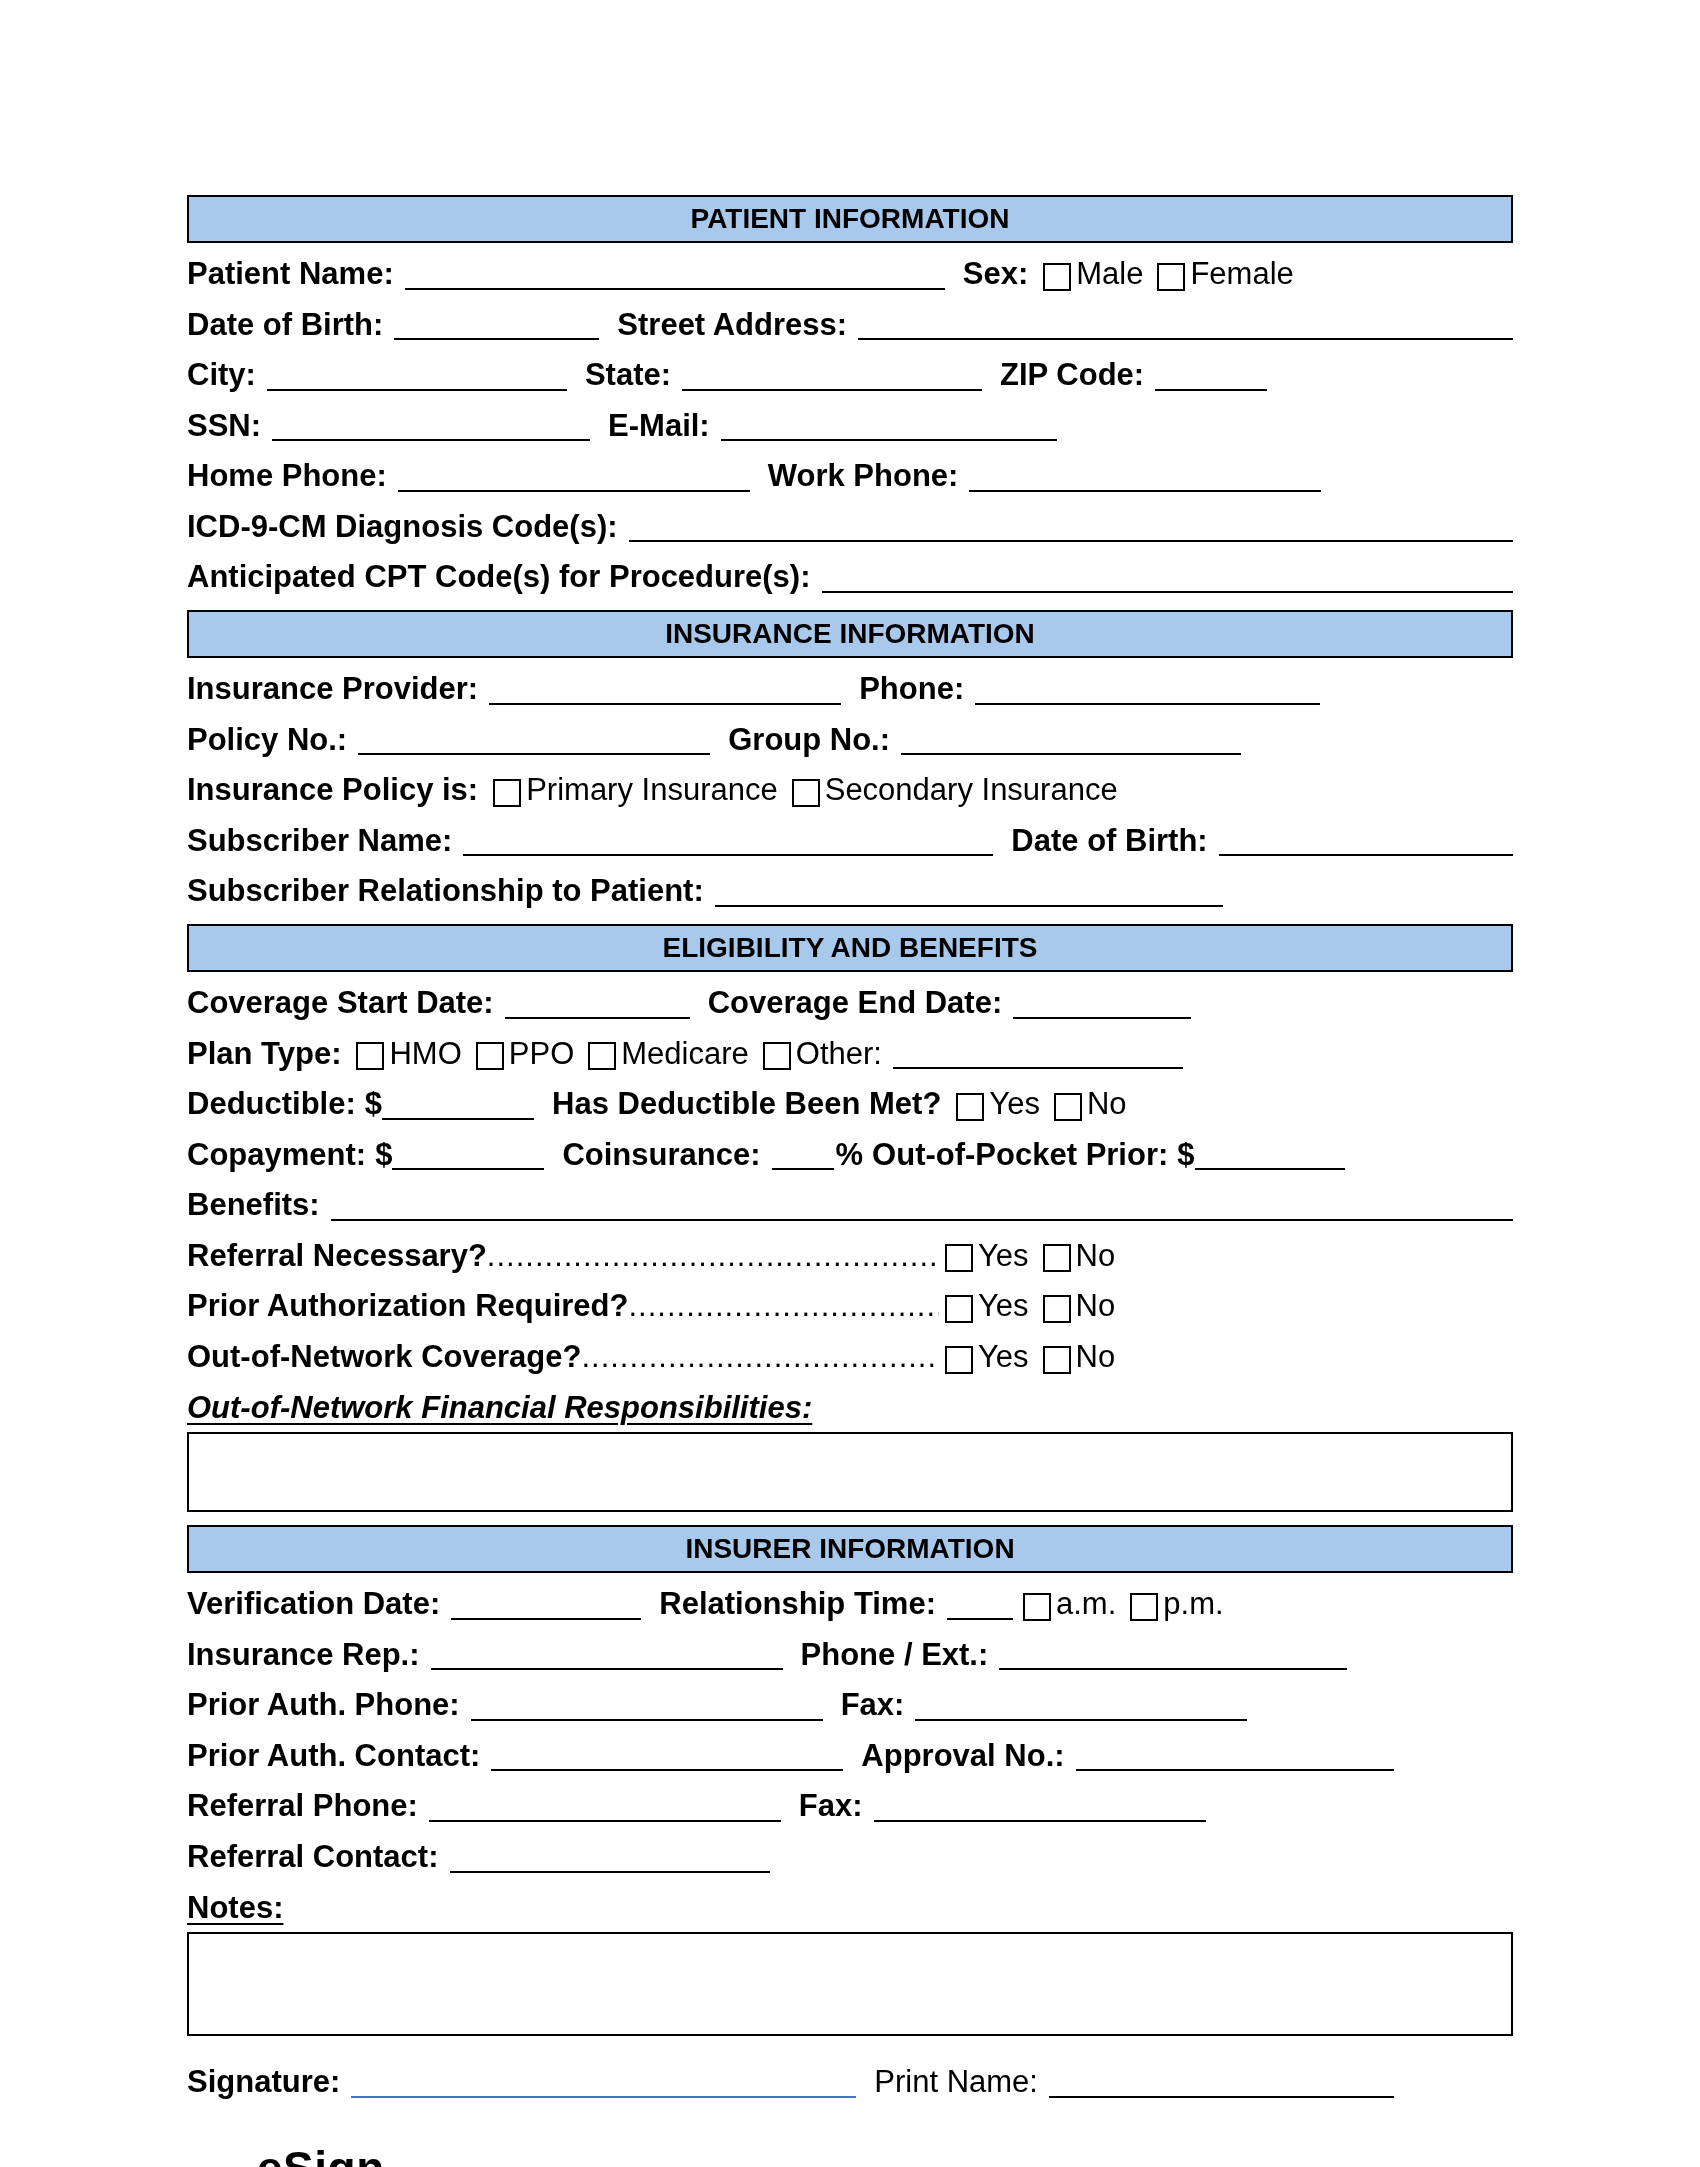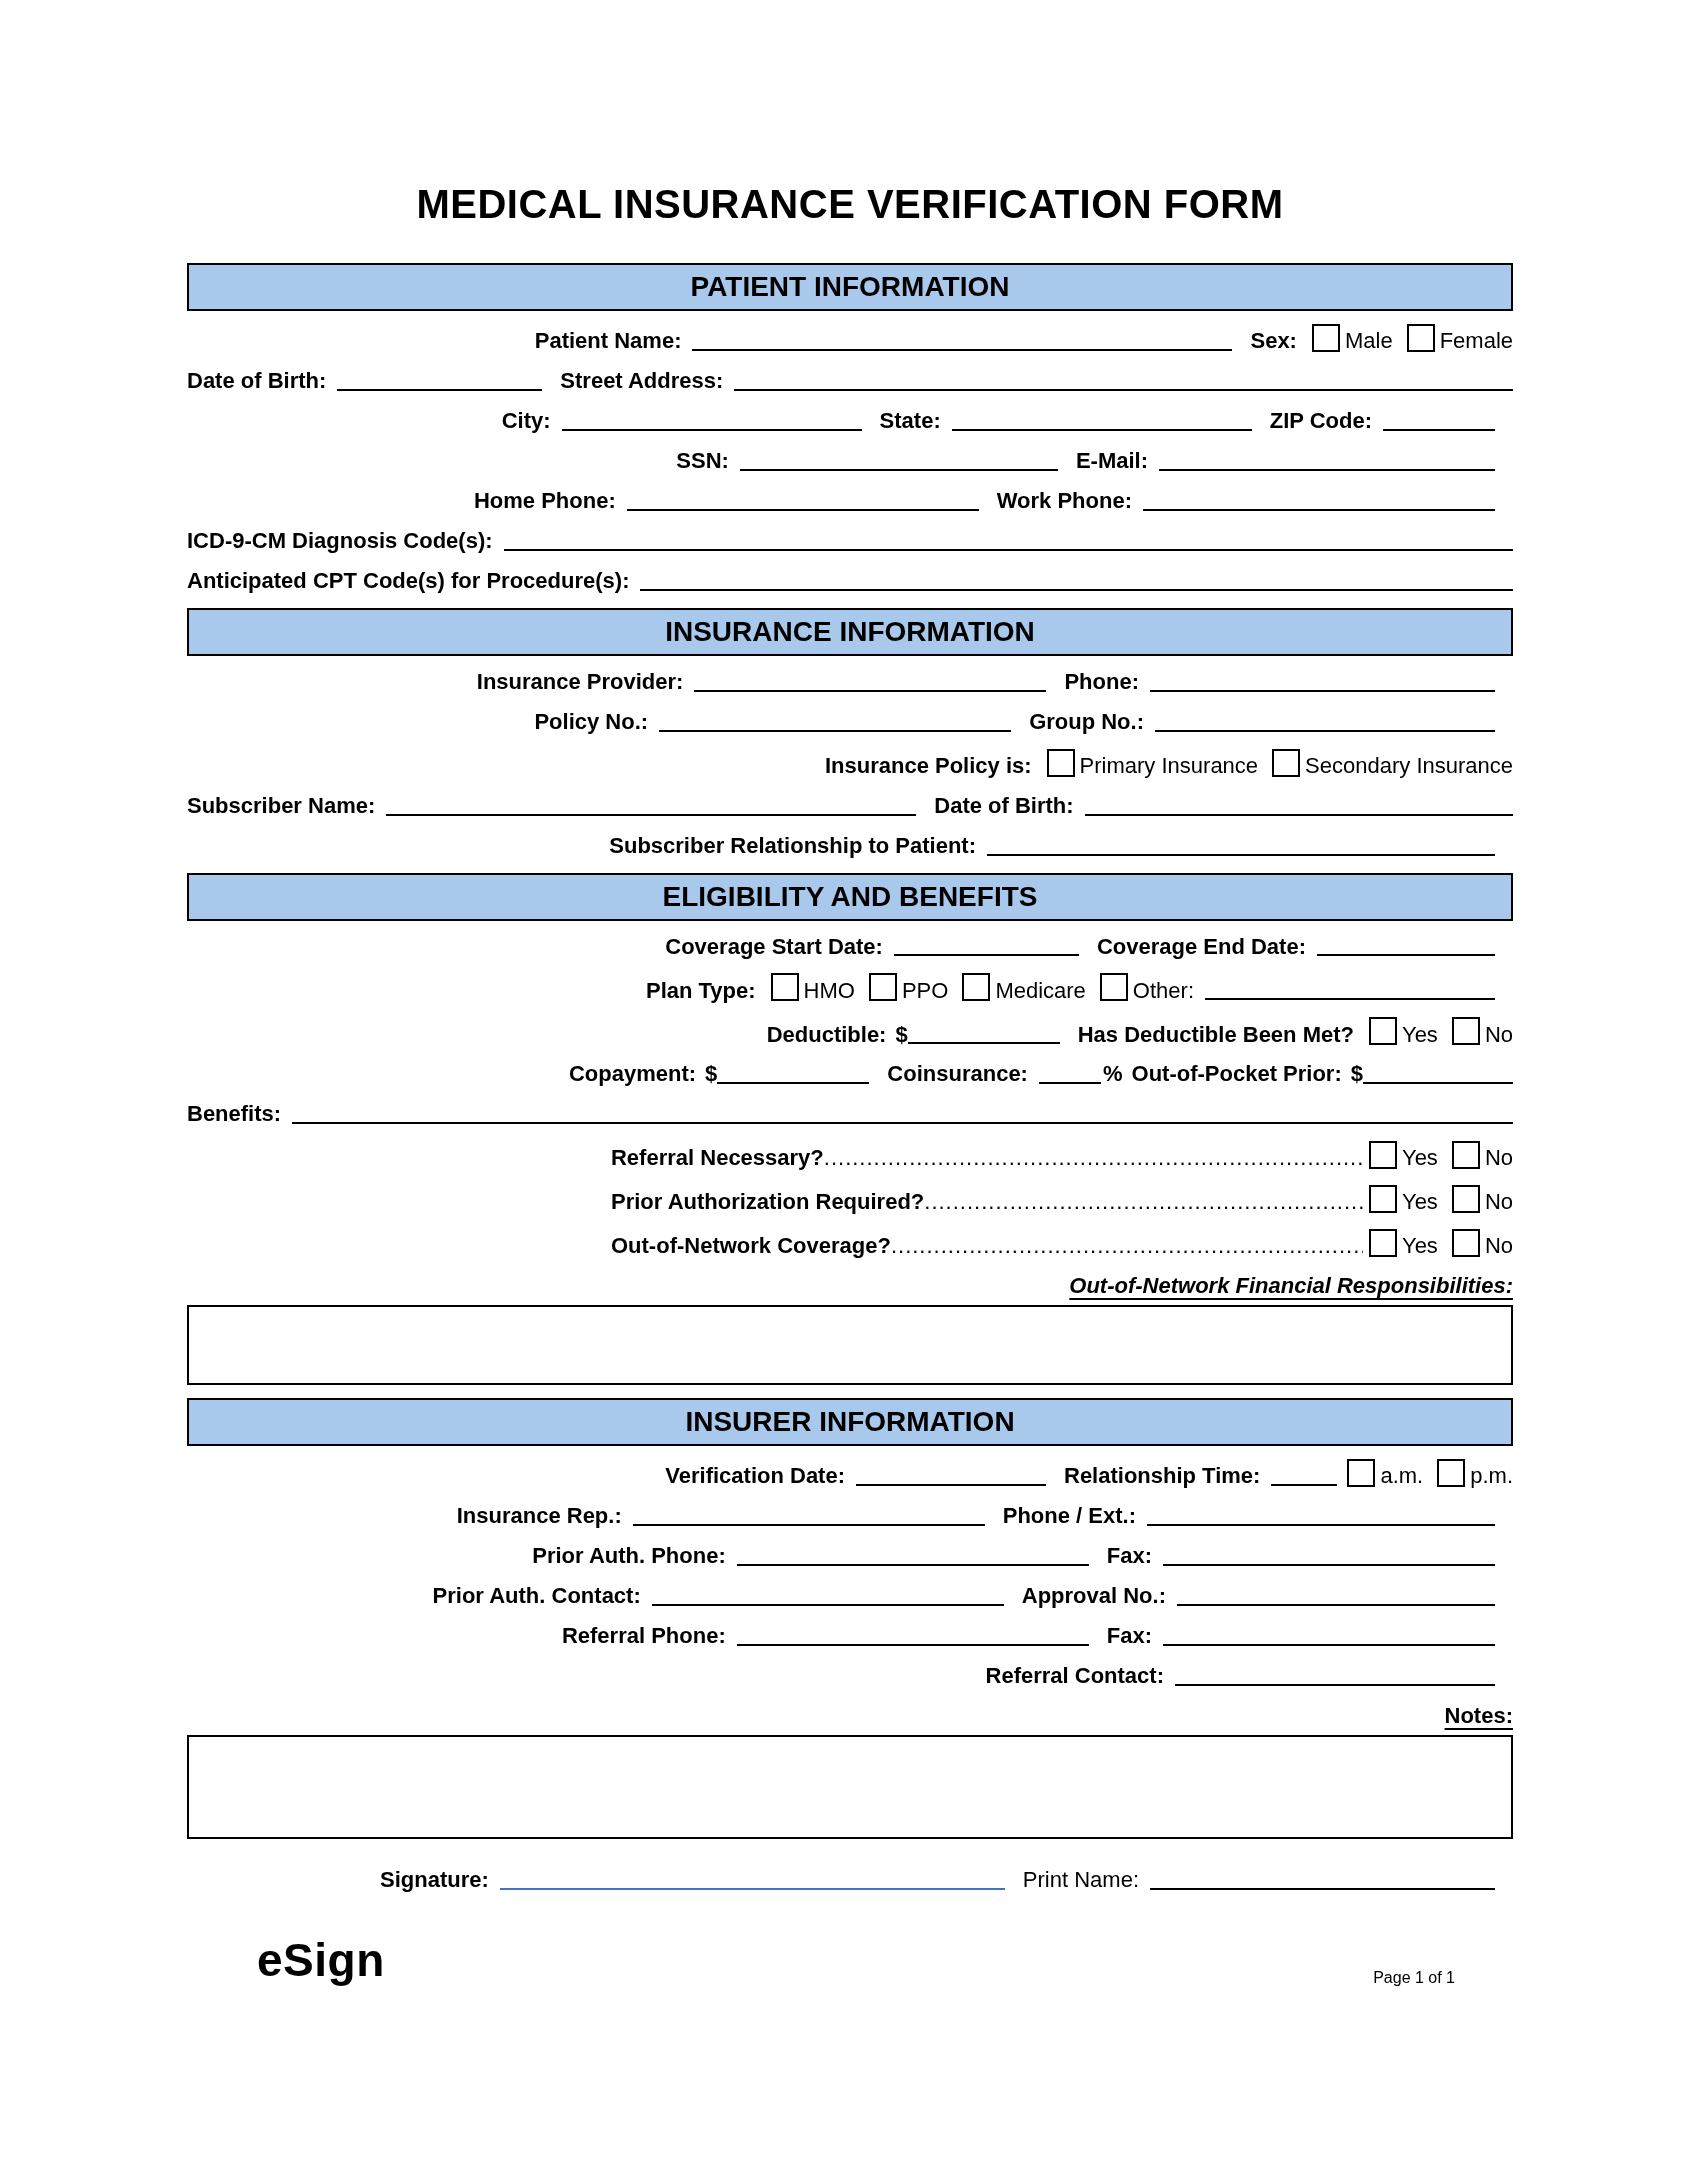--- a/index.html
+++ b/index.html
@@ -14,23 +14,22 @@
     text-align:center; font-size:40px; font-weight:bold;
     letter-spacing:0.5px; margin-bottom:36px;
   }
   .section-header {
     background:#A9C9EC; border:2px solid #000;
     text-align:center; font-weight:bold; font-size:28px;
     padding:6px 0; margin:13px 0 13px 0; color:#000;
   }
   .row {
     display:flex; align-items:flex-end; white-space:nowrap;
-    font-size:22px; font-weight:bold; margin-bottom:14px;
+    font-size:31px; font-weight:bold; margin-bottom:14px;
     line-height:1.18;
-    justify-content:flex-end;
   }
   .lbl { margin-right:9px; }
   .reg { font-weight:normal; }
   .fill {
     display:inline-block; border-bottom:2px solid #000;
     height:8px; margin:0 18px 3px 2px; flex:0 0 auto;
   }
   .fill.tight { margin-left:0; }
   .fill.endcap { margin-right:0; }
   .fill.grow { flex:1 1 auto; }
@@ -59,21 +58,20 @@
     margin-top:40px; padding:0 58px 0 70px;
   }
   .brand { font-size:46px; font-weight:bold; letter-spacing:0.5px; }
   .pageno { font-size:16px; font-weight:normal; }
 </style>
 </head>
 <body>
 
 <div class="page">
 
-  <div class="title">MEDICAL INSURANCE VERIFICATION FORM</div>
 
   <section>
     <div class="section-header">PATIENT INFORMATION</div>
 
     <div class="row">
       <span class="lbl">Patient Name:</span>
       <span class="fill" style="width:540px"></span>
       <span class="lbl">Sex:</span>
       <span class="cb first"></span>
       <span class="reg">Male</span>

